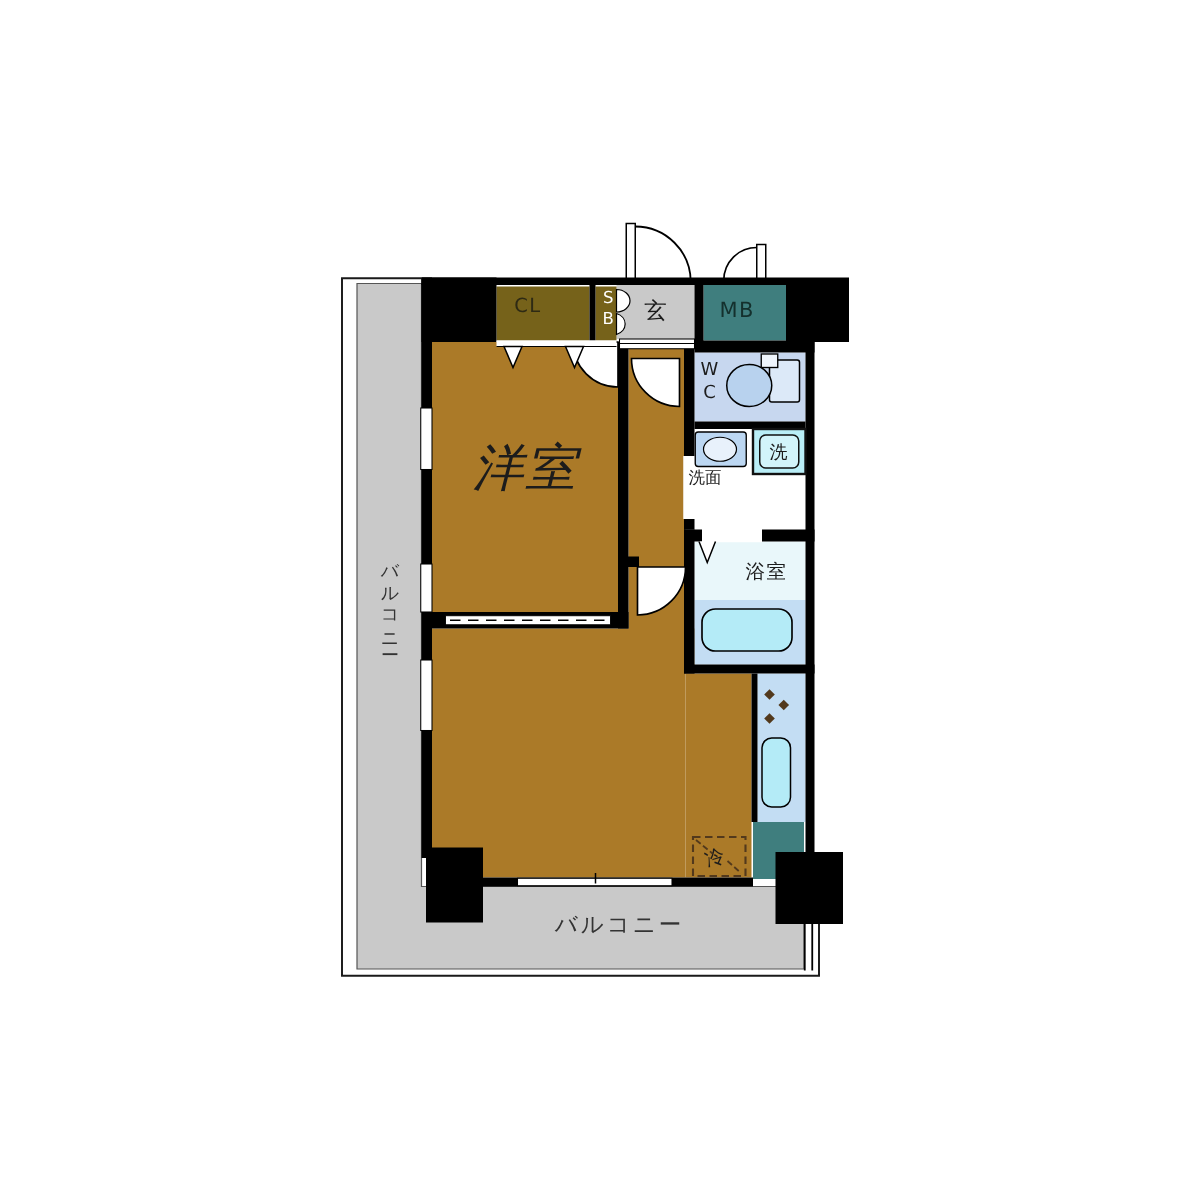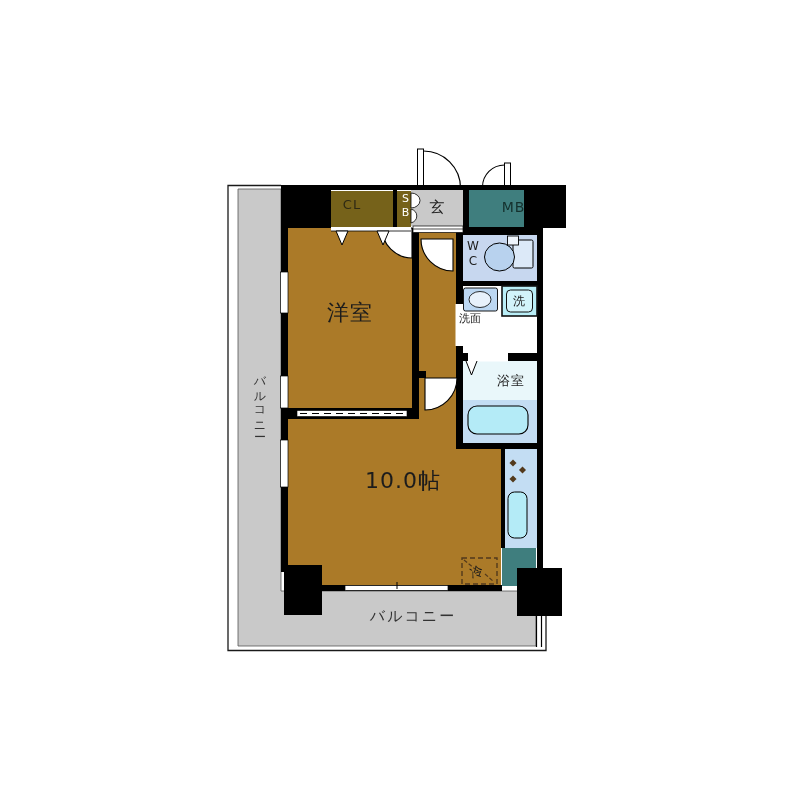--- a/index.html
+++ b/index.html
@@ -7,25 +7,25 @@
     position: relative;
     width: 800px; height: 800px;
     background: #ffffff;
     font-family: "DejaVu Sans", "Liberation Sans", sans-serif;
     overflow: hidden;
   }
   #plan-svg { position:absolute; left:0; top:0; }
   .lbl { position:absolute; color:#1c1c1c; white-space:nowrap; }
   .center { text-align:center; }
   .vtext { writing-mode: vertical-rl; text-orientation: upright; }
-  .room-title { font-size:22px; letter-spacing:1px; line-height:33px; }
+  .room-title { font-size:34px; letter-spacing:1px; line-height:33px;font-style:italic; }
   .lbl-cl { left:331px; top:197px; width:42px; font-size:13px; color:#2e2a14; letter-spacing:1px; }
   .lbl-sb { left:396px; top:192px; width:16px; height:35px; font-size:11px; color:#ffffff; line-height:14px; letter-spacing:1px; }
   .lbl-genkan { left:411px; top:198px; width:52px; font-size:15px; }
-  .lbl-mb { left:486px; top:199px; width:55px; font-size:14px; color:#14302d; letter-spacing:1px; }
+  .lbl-mb { left:464px; top:199px; width:55px; font-size:14px; color:#14302d; letter-spacing:1px; }
   .lbl-wc { left:465px; top:239px; width:16px; height:36px; font-size:12px; line-height:16px; letter-spacing:1px; }
   .lbl-senmen { left:459px; top:311px; font-size:11px; }
   .lbl-sen { left:506px; top:293px; width:26px; font-size:12px; }
   .lbl-bath { left:463px; top:372px; width:96px; font-size:13px; letter-spacing:1px; }
   .lbl-yoshitsu { left:283px; top:296px; width:134px; }
   .lbl-ldk { left:328px; top:465px; width:150px; line-height:31px; }
   .lbl-rei { left:470px; top:562px; width:20px; font-size:13px; transform:rotate(-18deg); }
   .lbl-balcony-left { left:250px; top:367px; width:18px; height:100px; font-size:12px; color:#333333; letter-spacing:2px; }
   .lbl-balcony-bottom { left:338px; top:607px; width:150px; font-size:15px; color:#333333; letter-spacing:2px; }
 </style>
@@ -148,20 +148,19 @@
 <div class="lbl lbl-wc vtext">WC</div>
 <div class="lbl lbl-senmen">洗面</div>
 <div class="lbl lbl-sen center">洗</div>
 <div class="lbl lbl-bath center">浴室</div>
 
 <div class="lbl lbl-yoshitsu room-title center">
   <div>洋室</div>
 </div>
 
 <div class="lbl lbl-ldk room-title center">
-  <div>10.0帖</div>
 </div>
 
 <div class="lbl lbl-rei">冷</div>
 <div class="lbl lbl-balcony-left vtext">バルコニー</div>
 <div class="lbl lbl-balcony-bottom center">バルコニー</div>
 
 </div>
 
 </body></html>

